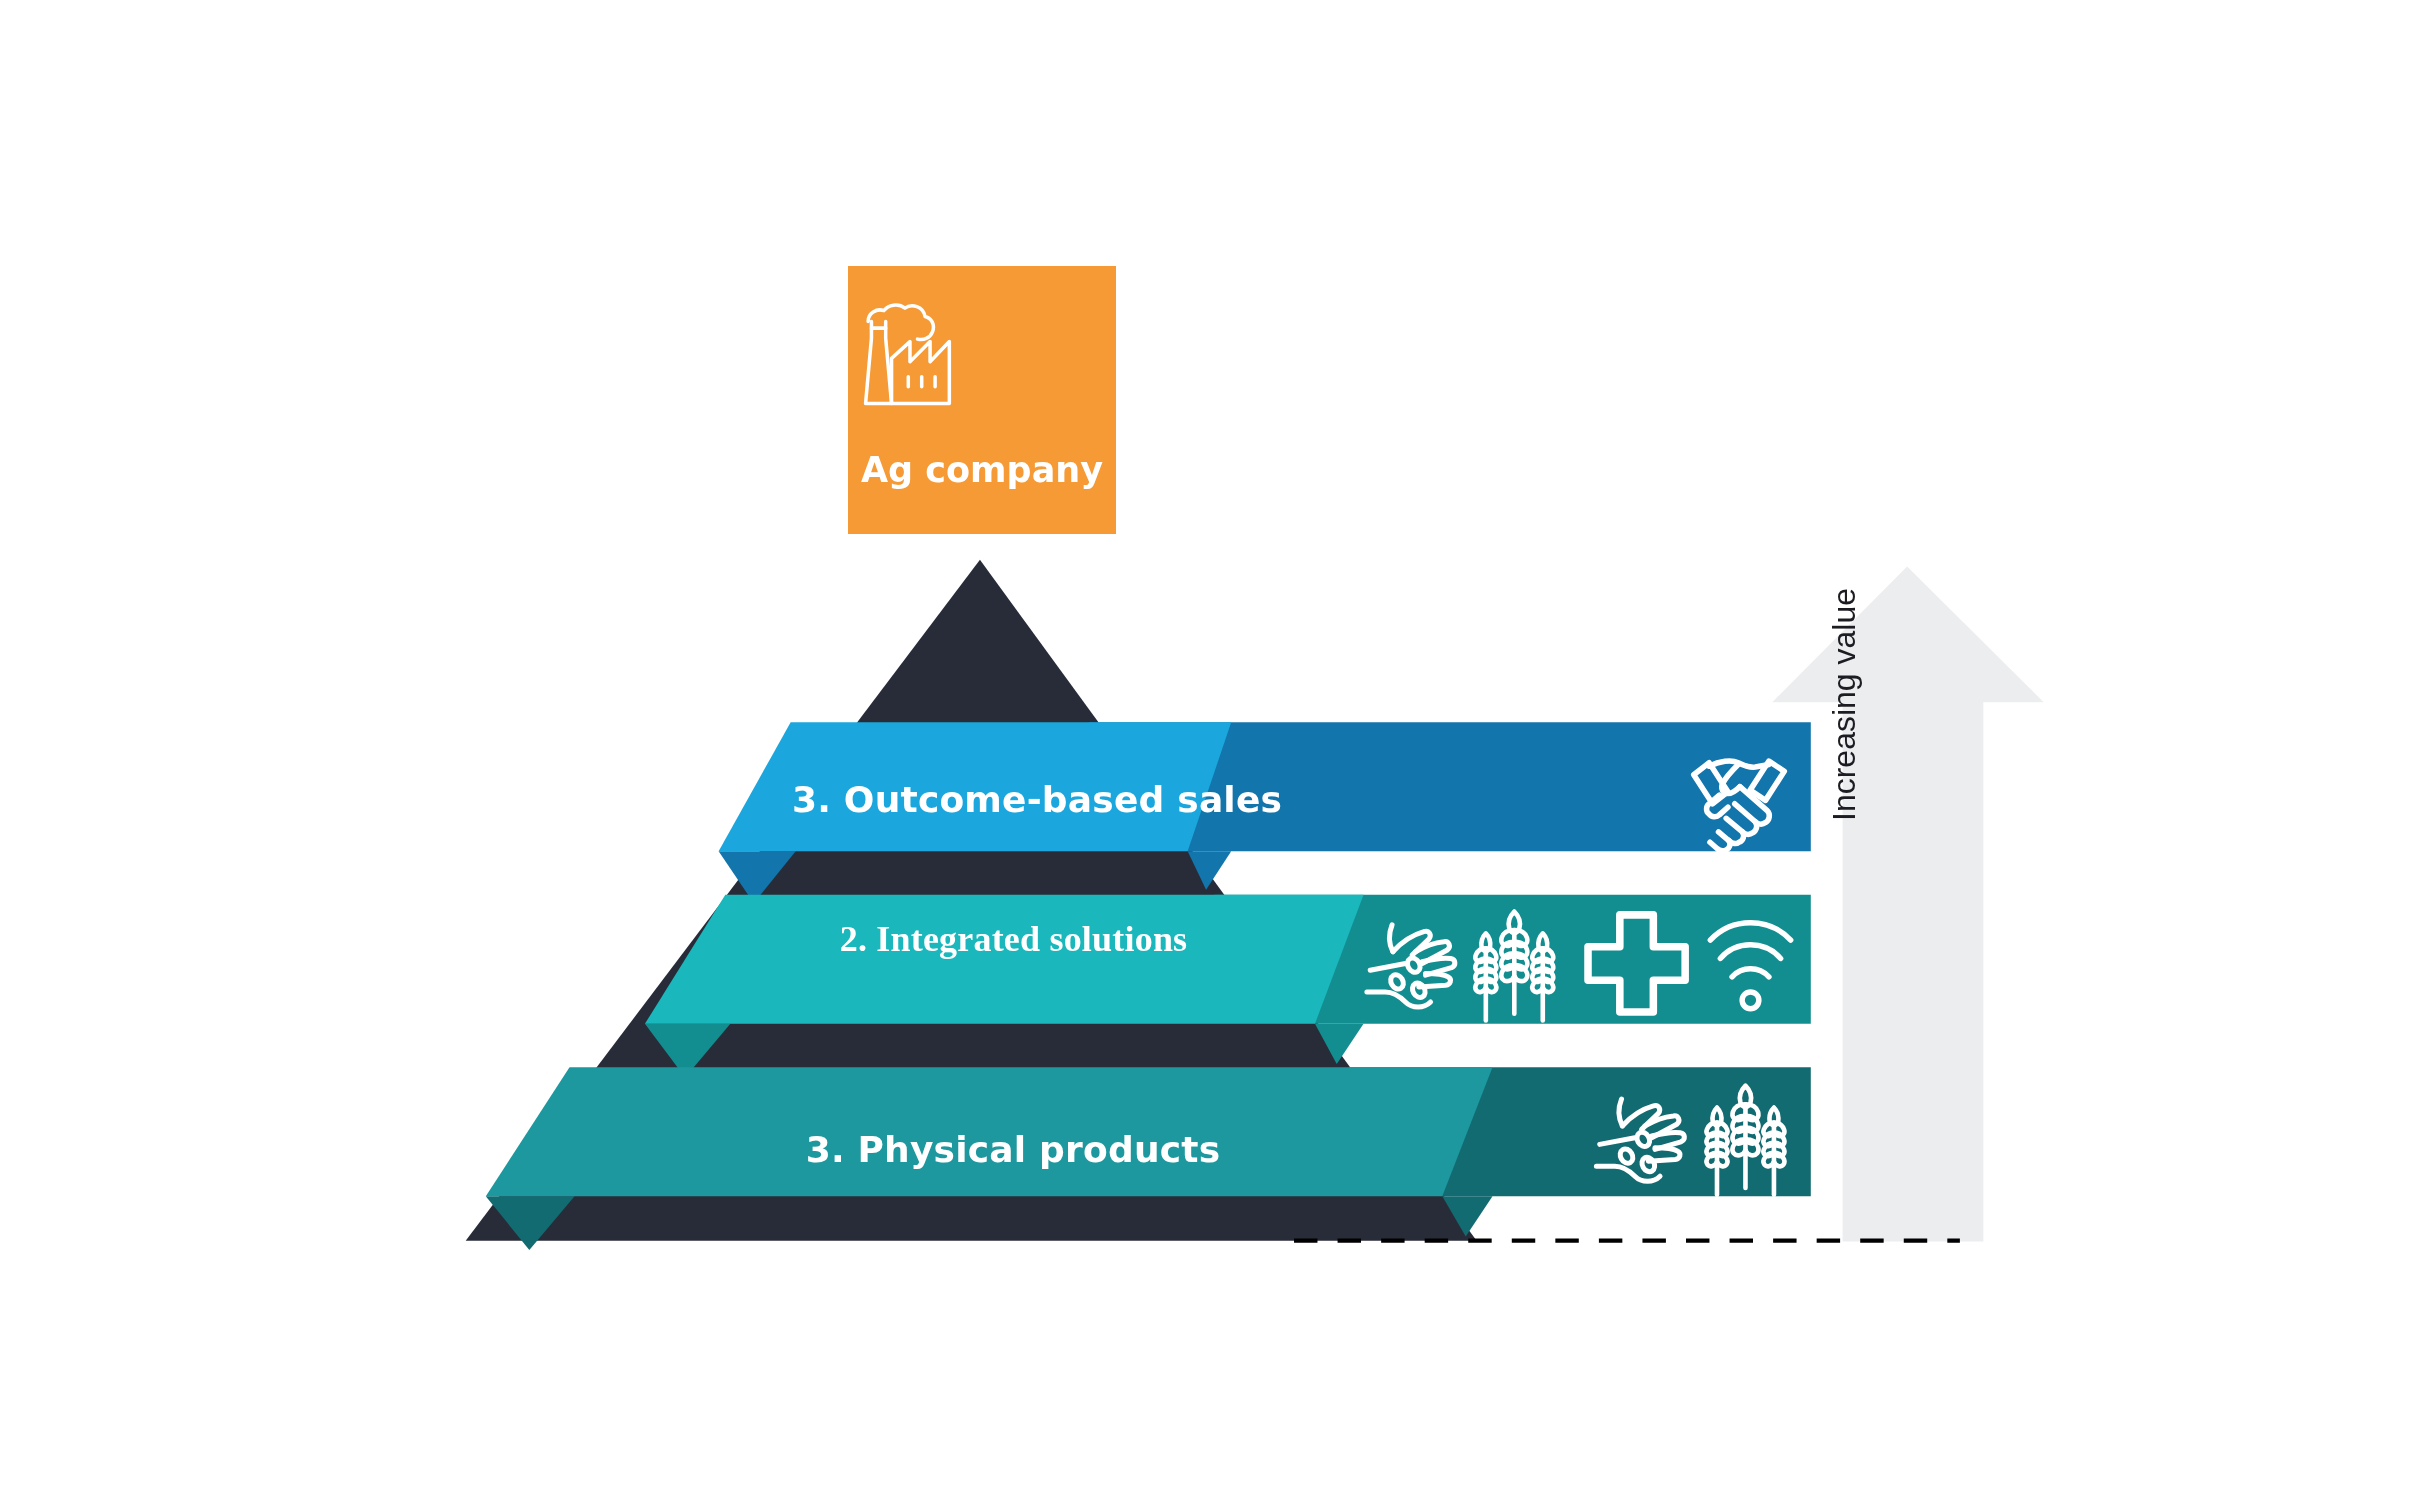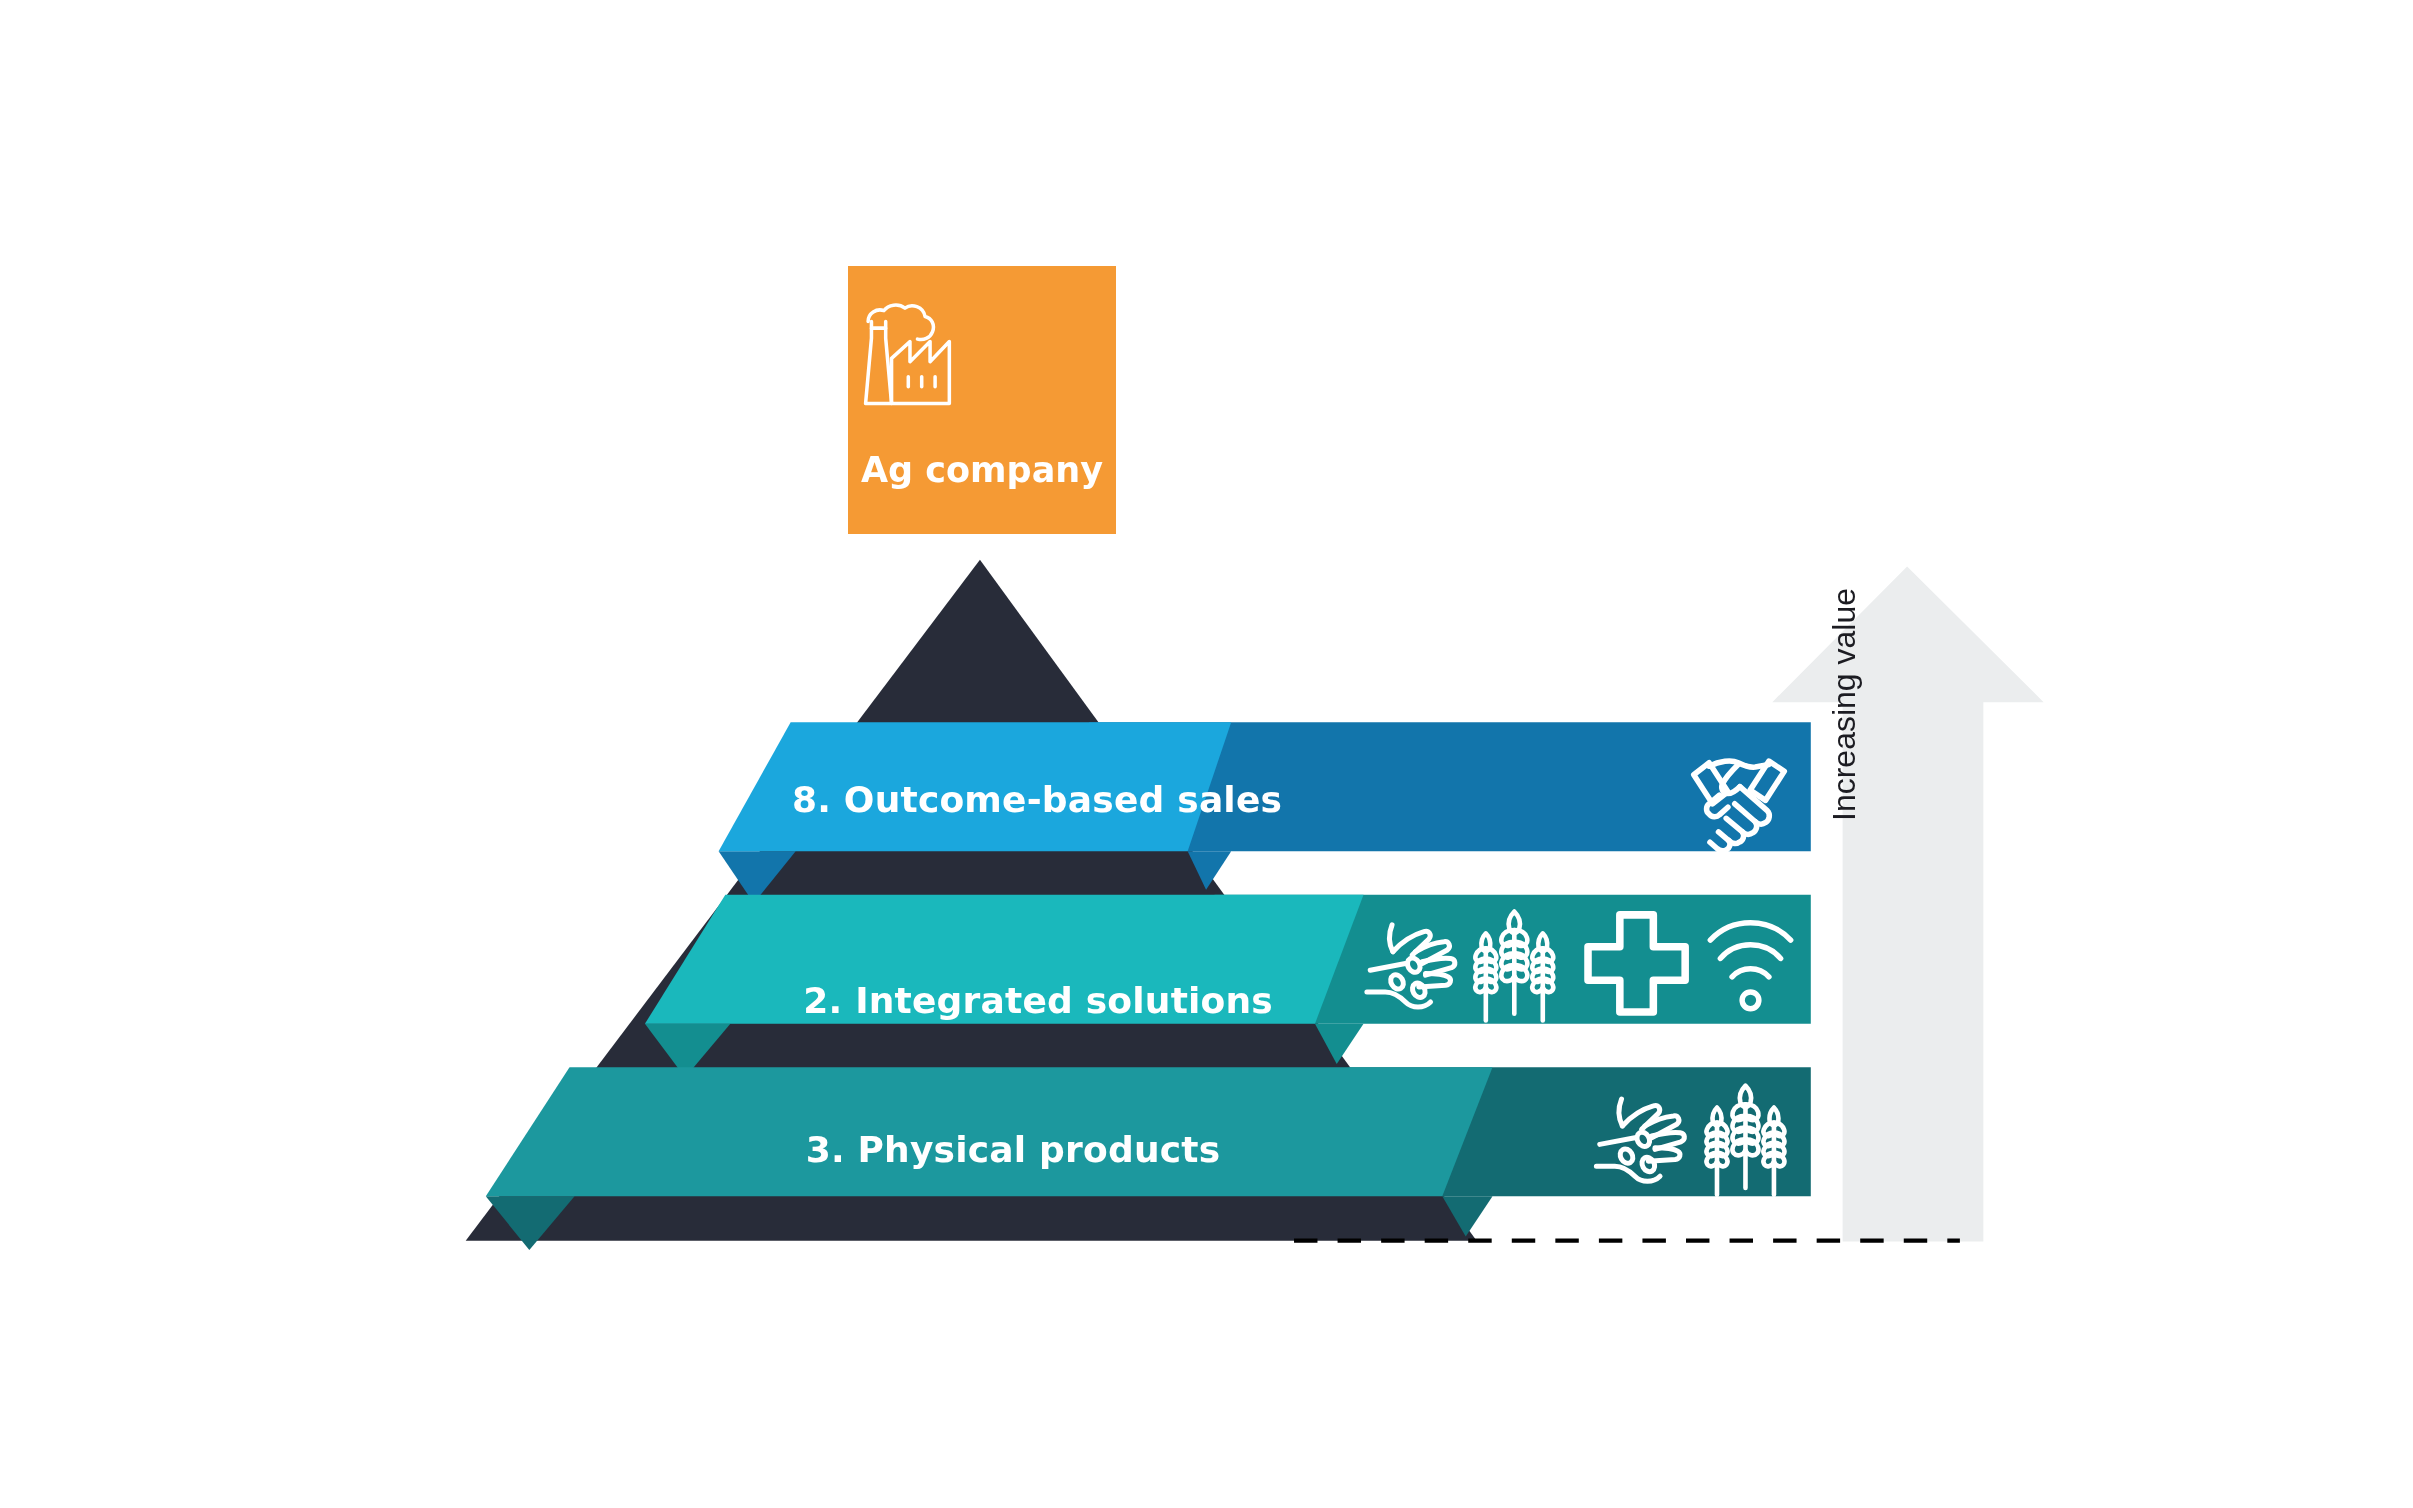--- a/index.html
+++ b/index.html
@@ -36,21 +36,21 @@
     color:#ffffff;
     font-size:35px;
     font-weight:700;
     font-family:"DejaVu Sans","Liberation Sans",sans-serif;
   }
   .tier-label{
     font-size:36px;
     font-weight:700;
   }
   #lbl3{left:792px;top:779px;width:436px;text-align:center;}
-  #lbl2{left:754px;top:980px;width:519px;text-align:right;}
+  #lbl2{left:754px;top:918px;width:519px;text-align:center;font-family:Liberation Serif, serif;}
   #lbl1{left:720px;top:1129px;width:586px;text-align:center;}
   #arrow-text{
     position:absolute;
     left:1826px;top:821px;
     width:352px;
     transform:rotate(-90deg);
     transform-origin:left top;
     color:#1c1c22;
     font-size:32px;
     font-weight:400;
@@ -222,20 +222,20 @@
         <path d="M52,120 L52,66 L52,66 L74,46 L74,70 L98,46 L98,70 L121,46 L121,120 Z"></path>
 
         <path d="M72,88 L72,100"></path>
         <path d="M88,88 L88,100"></path>
         <path d="M104,88 L104,100"></path>
       </svg>
     </div>
     <div class="agtext">Ag company</div>
   </div>
 
-  <div class="lbl tier-label" id="lbl3">8. Outcome-based sales</div>
+  <div class="lbl tier-label" id="lbl3">3. Outcome-based sales</div>
   <div class="lbl tier-label" id="lbl2">2. Integrated solutions</div>
   <div class="lbl tier-label" id="lbl1">3. Physical products</div>
 
   <div id="arrow-text">Increasing value</div>
 
 </div>
 
 
 </body></html>

